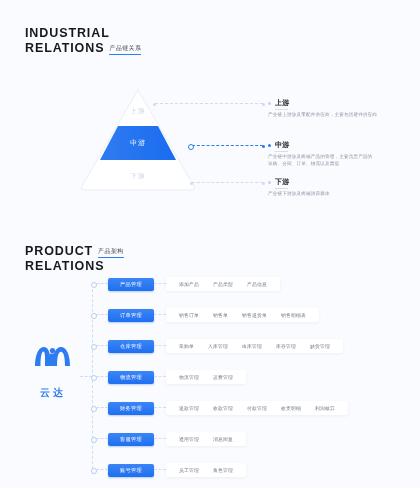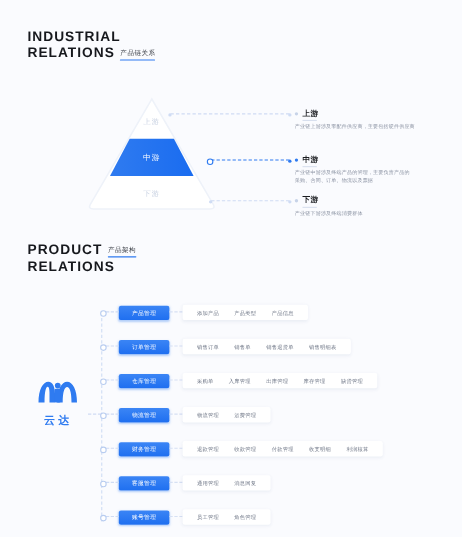--- a/index.html
+++ b/index.html
@@ -83,21 +83,21 @@
   .info .desc{
     font-size:4.6px;line-height:6.5px;color:#8b93a3;letter-spacing:.15px;
     width:146px;
   }
 
   
   .logo{
     position:absolute;left:25px;top:344px;width:56px;text-align:center;
   }
   .logo .name{
-    margin-top:2px;font-size:10px;font-weight:bold;color:#2f7bf0;
+    margin-top:13px;font-size:10px;font-weight:bold;color:#2f7bf0;
     letter-spacing:3px;line-height:12px;
   }
 
   .tree{position:absolute;left:92px;top:276px;width:328px;height:206px;}
   .spine{
     position:absolute;left:0;top:8px;width:1px;height:190px;
     border-left:1px dashed #cfdcf4;
   }
   .logo-conn{
     position:absolute;left:-12px;top:100px;width:12px;height:1px;
@@ -201,21 +201,21 @@
   </div>
 
   <div class="info" style="left:268px;top:177px;">
     <div class="head">
       <span class="bullet off"></span>
       <span class="htext">下游</span>
     </div>
     <div class="desc">产业链下游涉及终端消费群体</div>
   </div>
 
-  <div class="sec-title" style="left:25px;top:220px;">
+  <div class="sec-title" style="left:25px;top:244px;">
     <div class="row2">
       <span class="en">PRODUCT</span>
       <span class="cn-sub">产品架构</span>
     </div>
     <div class="en">RELATIONS</div>
   </div>
 
   <div class="logo">
     <svg width="44" height="26" viewBox="0 0 44 26">
       <path d="M4 22 C4 10 8 3 13 3 C17 3 19 8 19 14 L19 22 L14 22 L14 13 C14 9 13.2 7.5 12.3 7.5 C11 7.5 9.5 11 9.5 22 Z" fill="#2f7bf0"></path>

